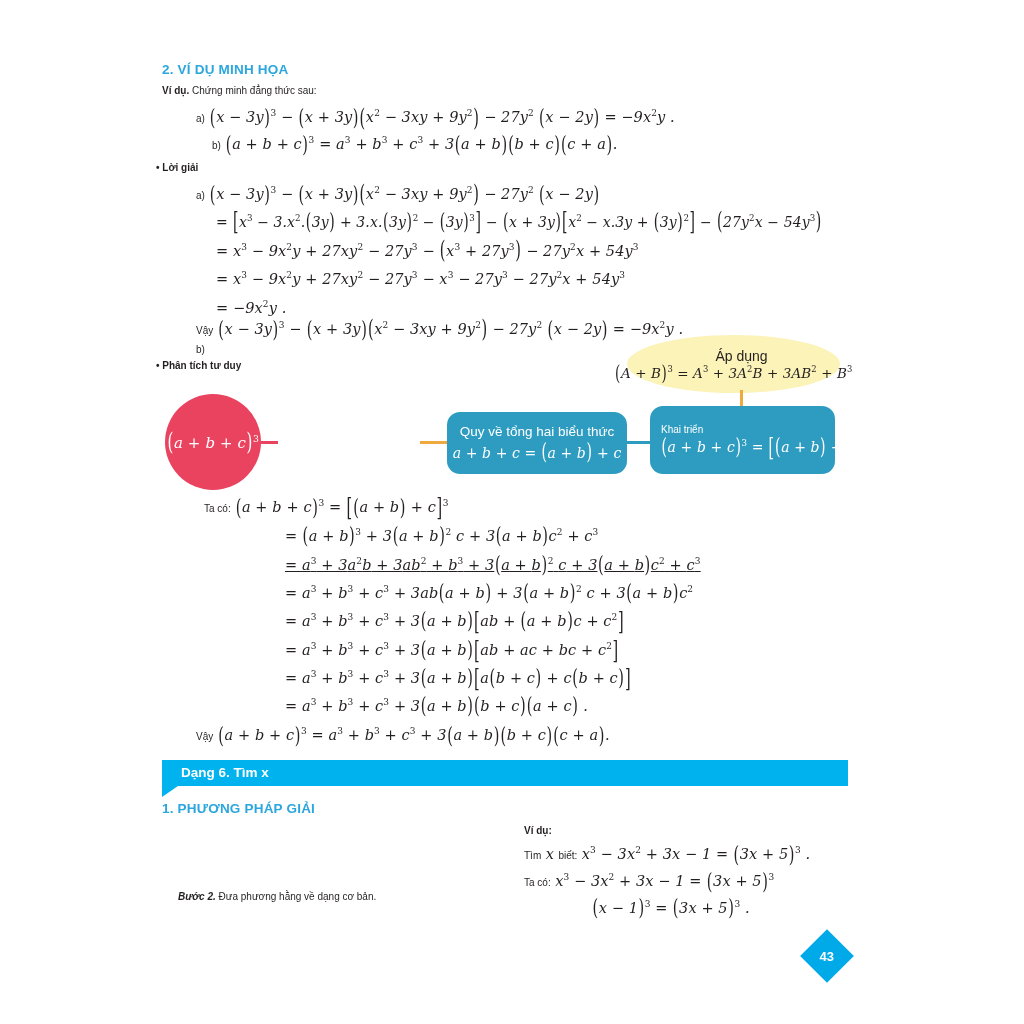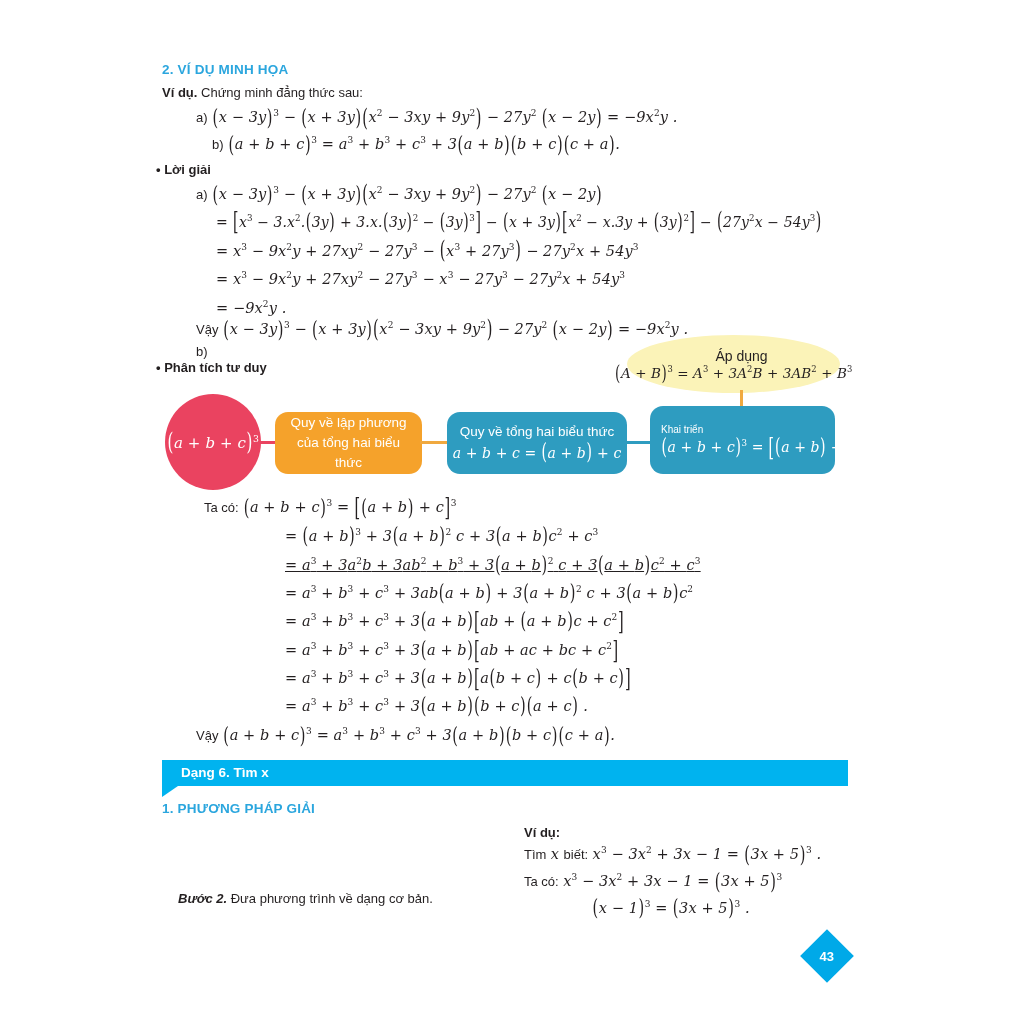--- a/index.html
+++ b/index.html
@@ -16,21 +16,21 @@
   .var{font-style:italic;}
 
   
   .pz{display:inline-block;transform:scaleY(1.55);font-style:normal;margin:0 .5px;position:relative;top:-.5px;}
   .bz{display:inline-block;transform:scaleY(1.7);font-style:normal;margin:0 .5px;position:relative;top:-.5px;}
 
   
   .h-blue{
     color:#2ba6de;font-weight:bold;font-size:13.5px;letter-spacing:.2px;
   }
-  .txt{font-size:13px;line-height:1.45;}
+  .txt{font-size:10px;line-height:1.45;}
   .b{font-weight:bold;}
   .bi{font-weight:bold;font-style:italic;}
 
   
   .abs{position:absolute;white-space:nowrap;}
 
   
   #diagram{position:absolute;left:150px;top:336px;width:720px;height:160px;}
   .circle-node{
     position:absolute;left:15px;top:58px;width:96px;height:96px;border-radius:50%;
@@ -168,24 +168,20 @@
     <div class="c-vert"></div>
 
     <div class="circle-node">
       <span class="m">
         <span class="pz">(</span><span class="var">a</span> + <span class="var">b</span> + <span class="var">c</span><span class="pz">)</span><sup>3</sup>
       </span>
     </div>
 
     <div class="connector c1"></div>
 
-    <div class="node-box node-orange">
-      <div>Quy về lập phương</div>
-      <div>của tổng hai biểu thức</div>
-    </div>
 
     <div class="connector c2"></div>
 
     <div class="node-box node-teal1">
       <div>Quy về tổng hai biểu thức</div>
       <div class="m">
         <span class="var">a</span> + <span class="var">b</span> + <span class="var">c</span> =
         <span class="pz">(</span><span class="var">a</span> + <span class="var">b</span><span class="pz">)</span> + <span class="var">c</span>
       </div>
     </div>
@@ -264,21 +260,21 @@
   <div id="dang-banner">
     <span class="lbl">Dạng 6. Tìm x</span>
   </div>
   <div id="dang-tail"></div>
 
   <div class="abs h-blue" style="left:162px;top:801px;">1. PHƯƠNG PHÁP GIẢI</div>
 
 
   <div class="abs txt" style="left:178px;top:890px;width:330px;white-space:normal;">
     <span class="bi">Bước 2.</span>
-    <span>Đưa phương trình về dạng cơ bản.</span>
+    <span>Đưa phương hằng về dạng cơ bản.</span>
   </div>
 
   <div class="abs txt b" style="left:524px;top:824px;">Ví dụ:</div>
 
   <div class="abs" style="left:524px;top:845px;">
     <span class="txt">Tìm</span>
     <span class="m">x</span>
     <span class="txt">biết:</span>
     <span class="m">
       <span class="var">x</span><sup>3</sup> − 3<span class="var">x</span><sup>2</sup> + 3<span class="var">x</span> − 1 =

